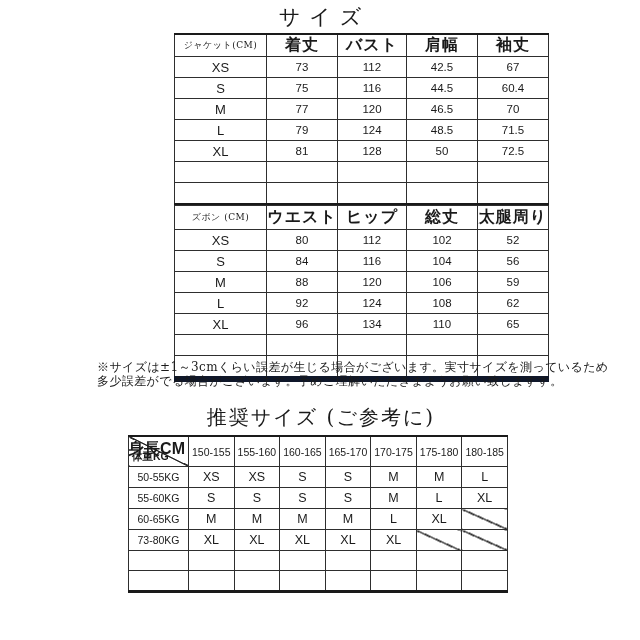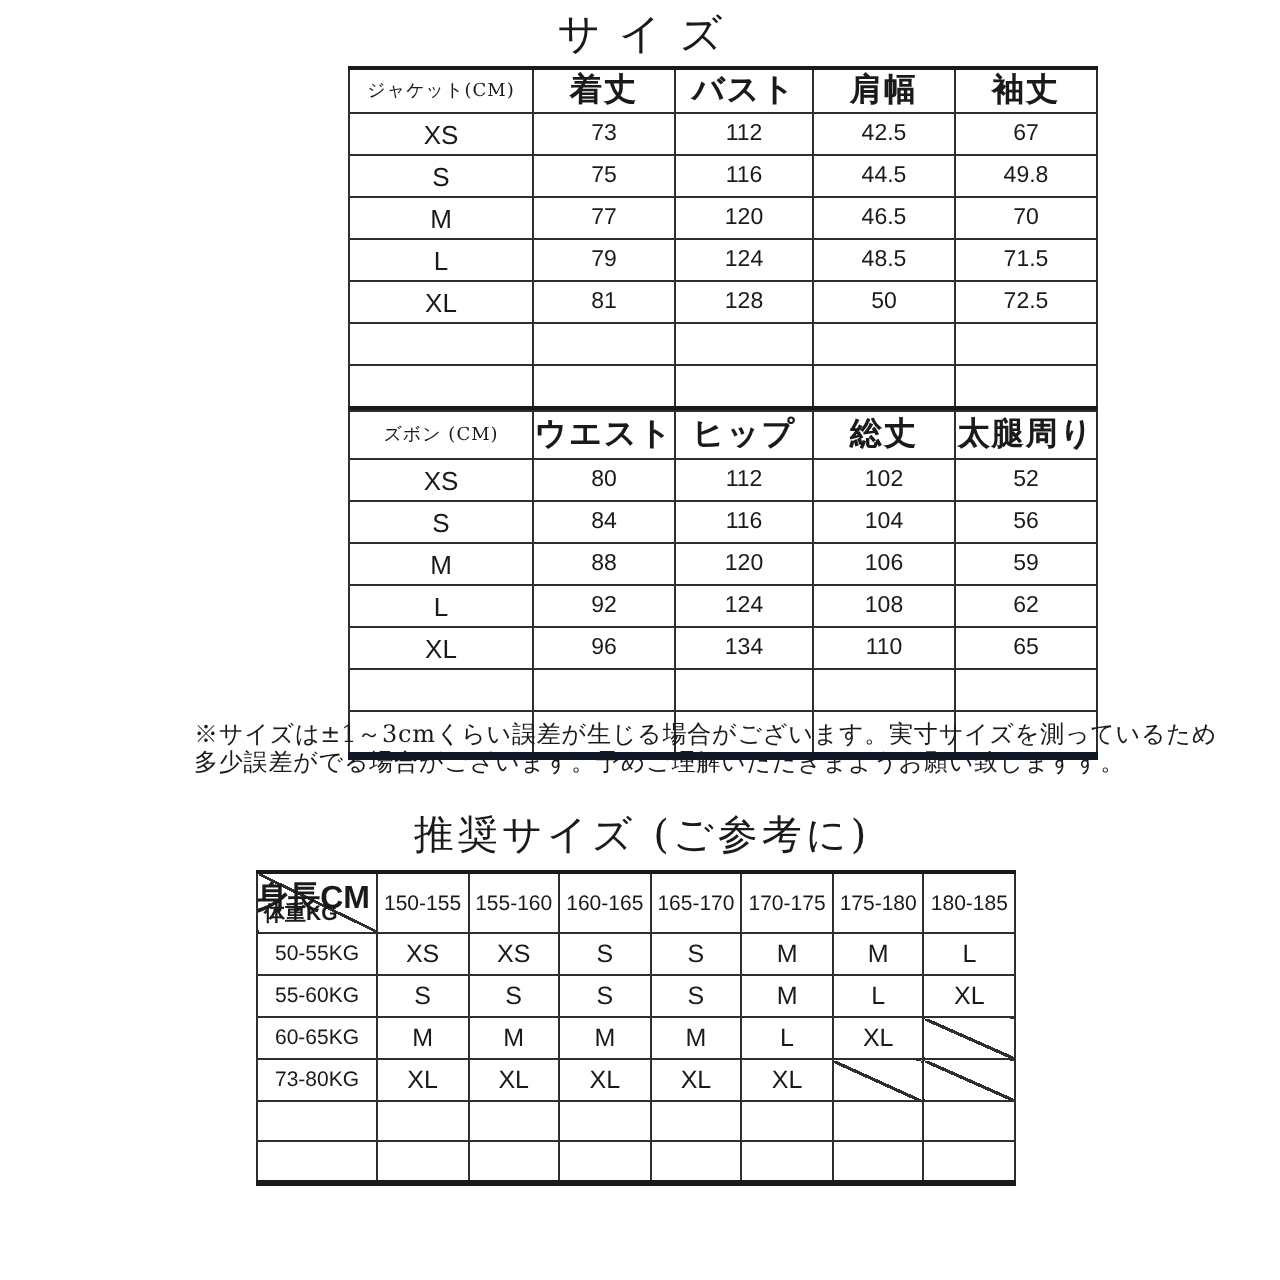--- a/index.html
+++ b/index.html
@@ -16,21 +16,21 @@
   #title-recommend{top:404px;font-size:20px;letter-spacing:2px;text-indent:2px;text-align:center;}
 
   .tables-wrap{position:absolute;left:130px;top:33px;margin-left:44px;}
   table{border-collapse:collapse;table-layout:fixed;background:#fff;}
   .size-table{width:374px;}
   .size-table th,.size-table td{
     border:1px solid #2e2e2e;text-align:center;vertical-align:middle;
     padding:0;overflow:hidden;white-space:nowrap;
   }
   #jacket-table{border-top:2px solid #1a1a1a;border-bottom:2px solid #1a1a1a;}
-  #pants-table{border-top:none;border-bottom:4px solid #0f172a;}
+  #pants-table{border-top:none;border-bottom:6px solid #0f172a;}
   .size-table .corner{font-size:9px;font-weight:normal;letter-spacing:0.5px;}
   .size-table .colhead{font-size:16px;font-weight:bold;letter-spacing:1px;}
   #jacket-table .hdr th{height:21px;}
   #pants-table .hdr th{height:23px;}
   .size-table td{height:20px;}
   .sizecell{font-family:"Liberation Sans","DejaVu Sans",sans-serif;font-size:13px;}
   .valcell{font-family:"Liberation Sans","DejaVu Sans",sans-serif;font-size:11.5px;}
 
   .note{
     position:absolute;left:97px;top:361px;width:500px;
@@ -94,21 +94,21 @@
           <td class="valcell">73</td>
           <td class="valcell">112</td>
           <td class="valcell">42.5</td>
           <td class="valcell">67</td>
         </tr>
         <tr>
           <td class="sizecell">S</td>
           <td class="valcell">75</td>
           <td class="valcell">116</td>
           <td class="valcell">44.5</td>
-          <td class="valcell">49.8</td>
+          <td class="valcell">60.4</td>
         </tr>
         <tr>
           <td class="sizecell">M</td>
           <td class="valcell">77</td>
           <td class="valcell">120</td>
           <td class="valcell">46.5</td>
           <td class="valcell">70</td>
         </tr>
         <tr>
           <td class="sizecell">L</td>

